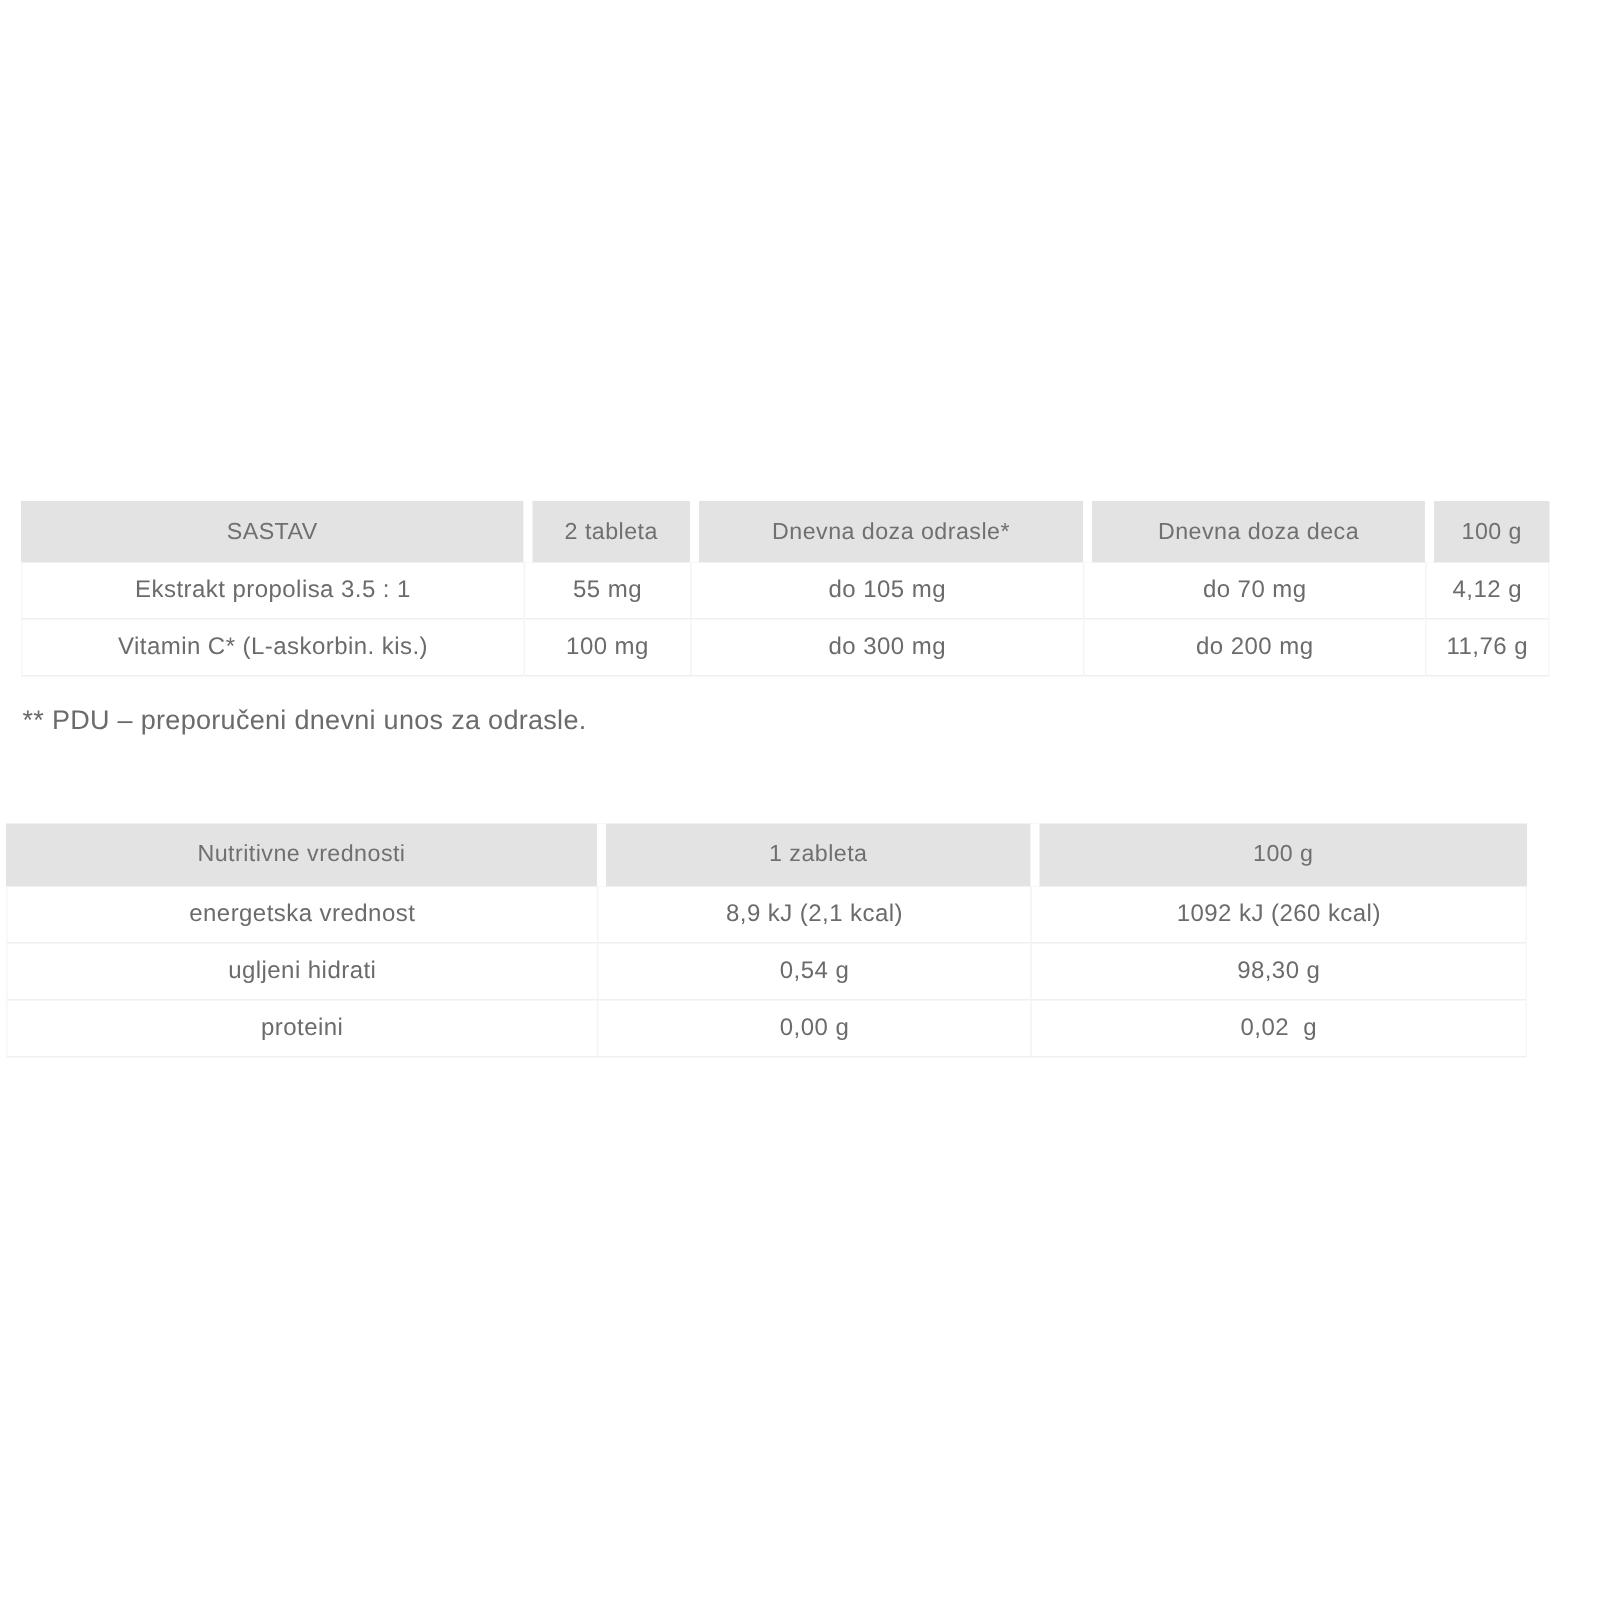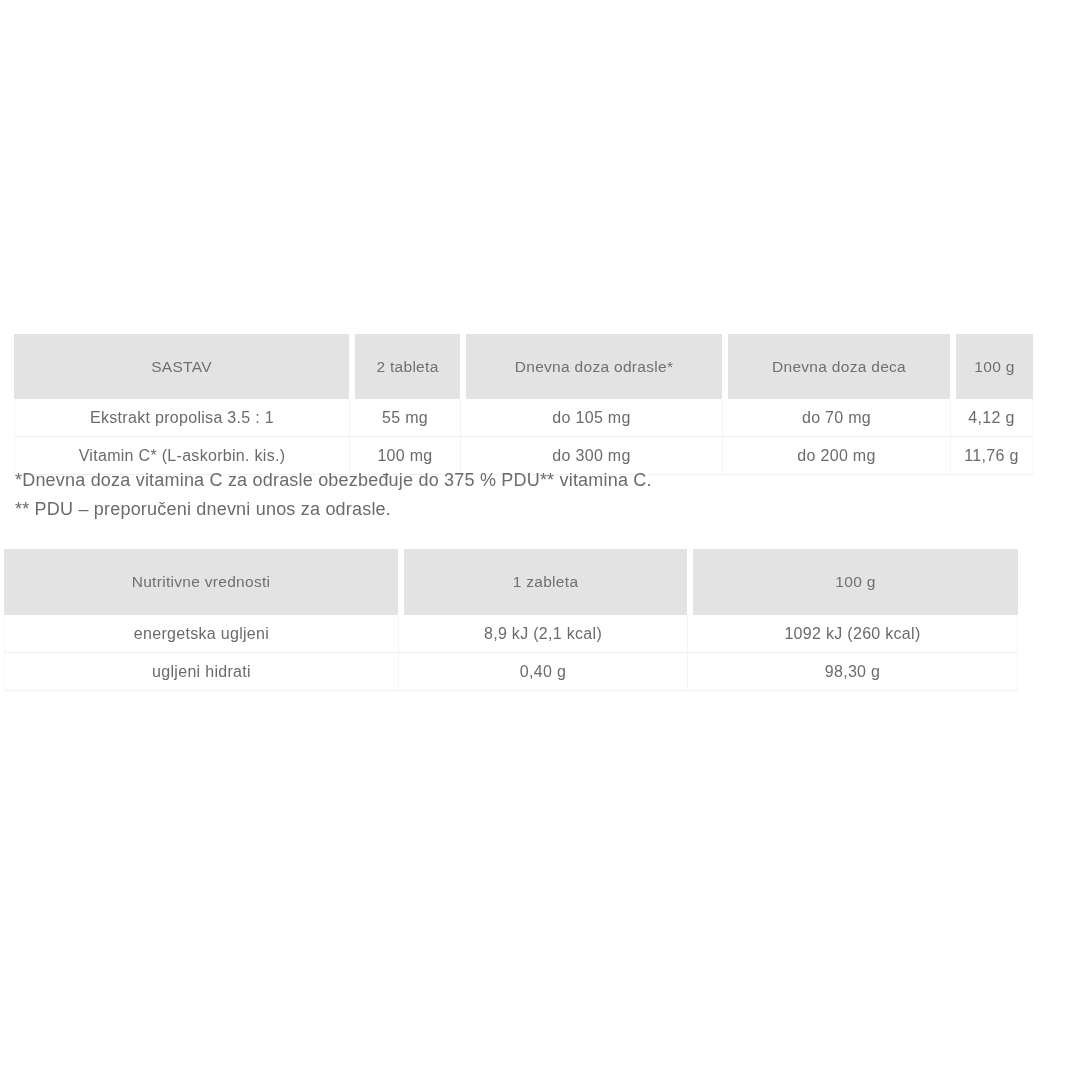--- a/index.html
+++ b/index.html
@@ -22,21 +22,21 @@
     table-layout: fixed;
     text-align: center;
     letter-spacing: 0.3px;
   }
   .tbl th {
     background: #e3e3e3;
     font-weight: 400;
     font-size: 15.5px;
     color: #707070;
     vertical-align: middle;
-    padding: 16px 4px;
+    padding: 4px 4px;
     overflow: hidden;
   }
   .tbl th + th {
     border-left: 6px solid #ffffff;
   }
   .tbl td {
     font-size: 16px;
     color: #6b6b6b;
     vertical-align: middle;
     border-bottom: 1px solid #f0f0f0;
@@ -117,42 +117,46 @@
       <td>Vitamin C* (L-askorbin. kis.)</td>
       <td>100 mg</td>
       <td>do 300 mg</td>
       <td>do 200 mg</td>
       <td>11,76 g</td>
     </tr>
   </tbody>
 </table>
 
 <div id="footnotes">
-  <p>*Dnevna doza vitamina C za odrasle obezbeđuje do 375 % PDU** vitamina C.</p>
   <p>** PDU – preporučeni dnevni unos za odrasle.</p>
 </div>
 
 <table class="tbl" id="nutrition-table">
   <colgroup>
     <col style="width:394px">
     <col style="width:289px">
     <col style="width:331px">
   </colgroup>
   <thead>
     <tr>
       <th>Nutritivne vrednosti</th>
       <th>1 zableta</th>
       <th>100 g</th>
     </tr>
   </thead>
   <tbody>
     <tr>
-      <td>energetska ugljeni</td>
+      <td>energetska vrednost</td>
       <td>8,9 kJ (2,1 kcal)</td>
       <td>1092 kJ (260 kcal)</td>
     </tr>
     <tr>
       <td>ugljeni hidrati</td>
-      <td>0,40 g</td>
+      <td>0,54 g</td>
       <td>98,30 g</td>
+    </tr>
+    <tr>
+      <td>proteini</td>
+      <td>0,00 g</td>
+      <td>0,02  g</td>
     </tr>
   </tbody>
 </table>
 
 </body></html>

